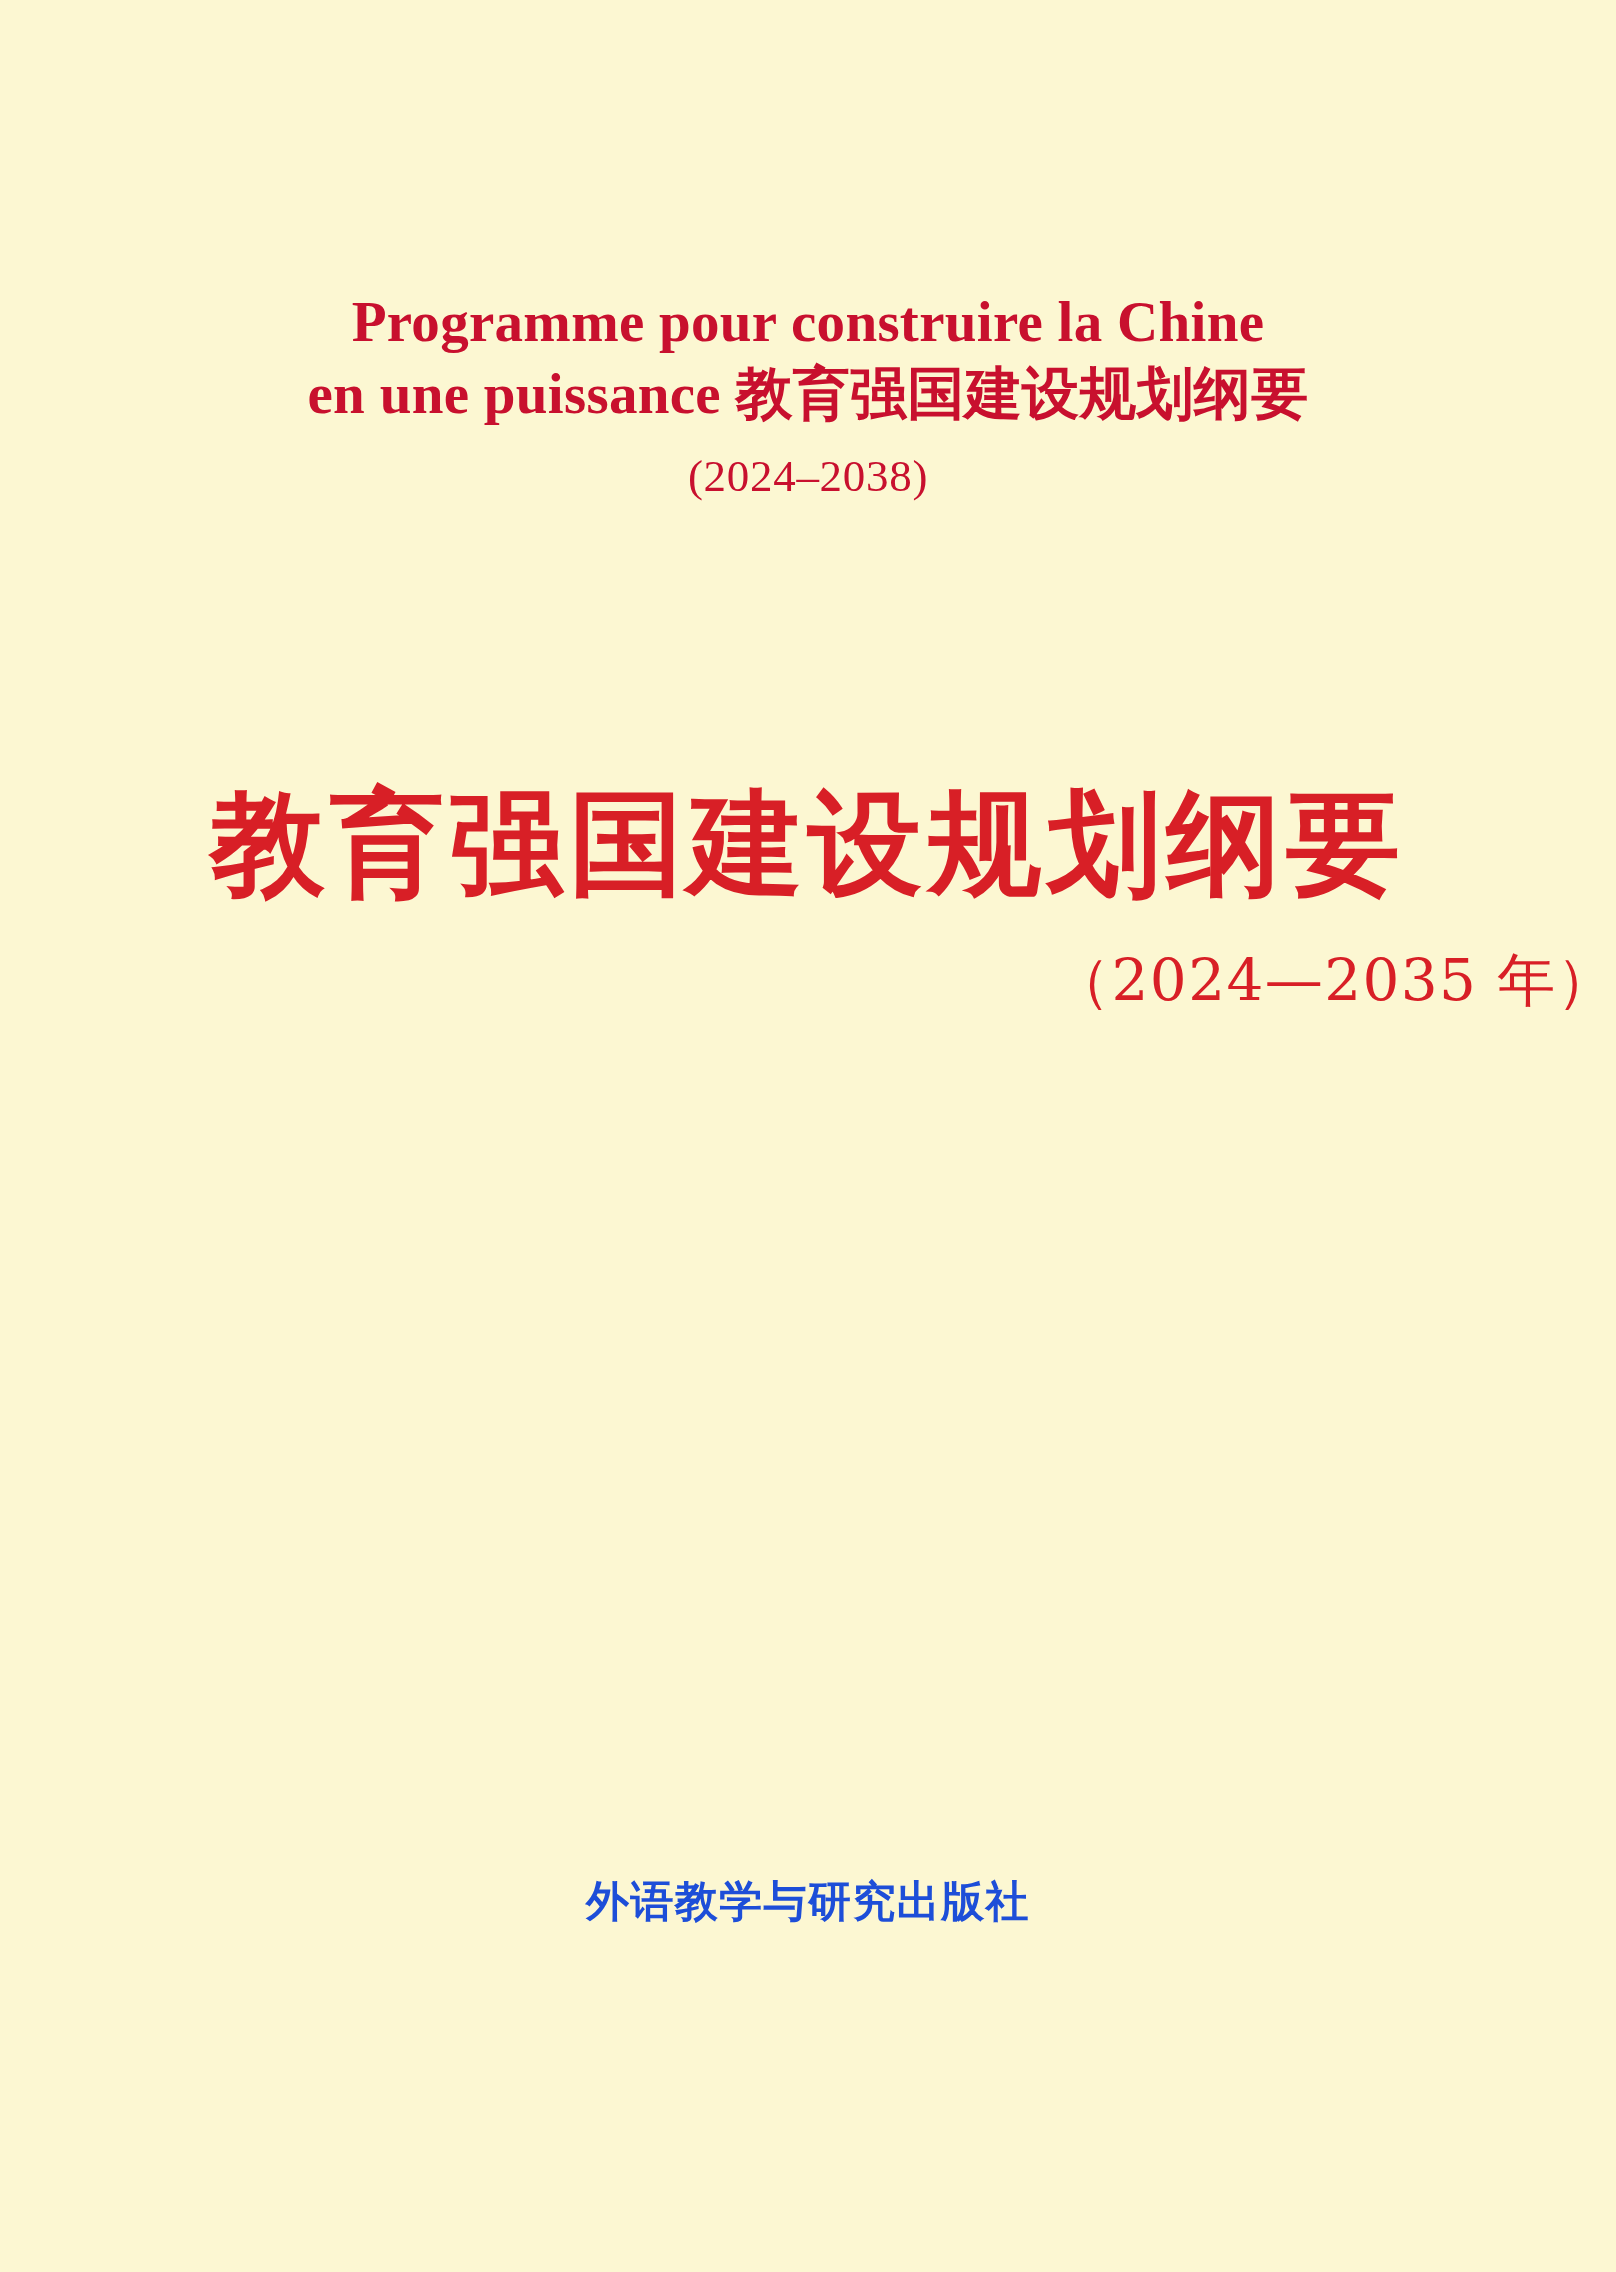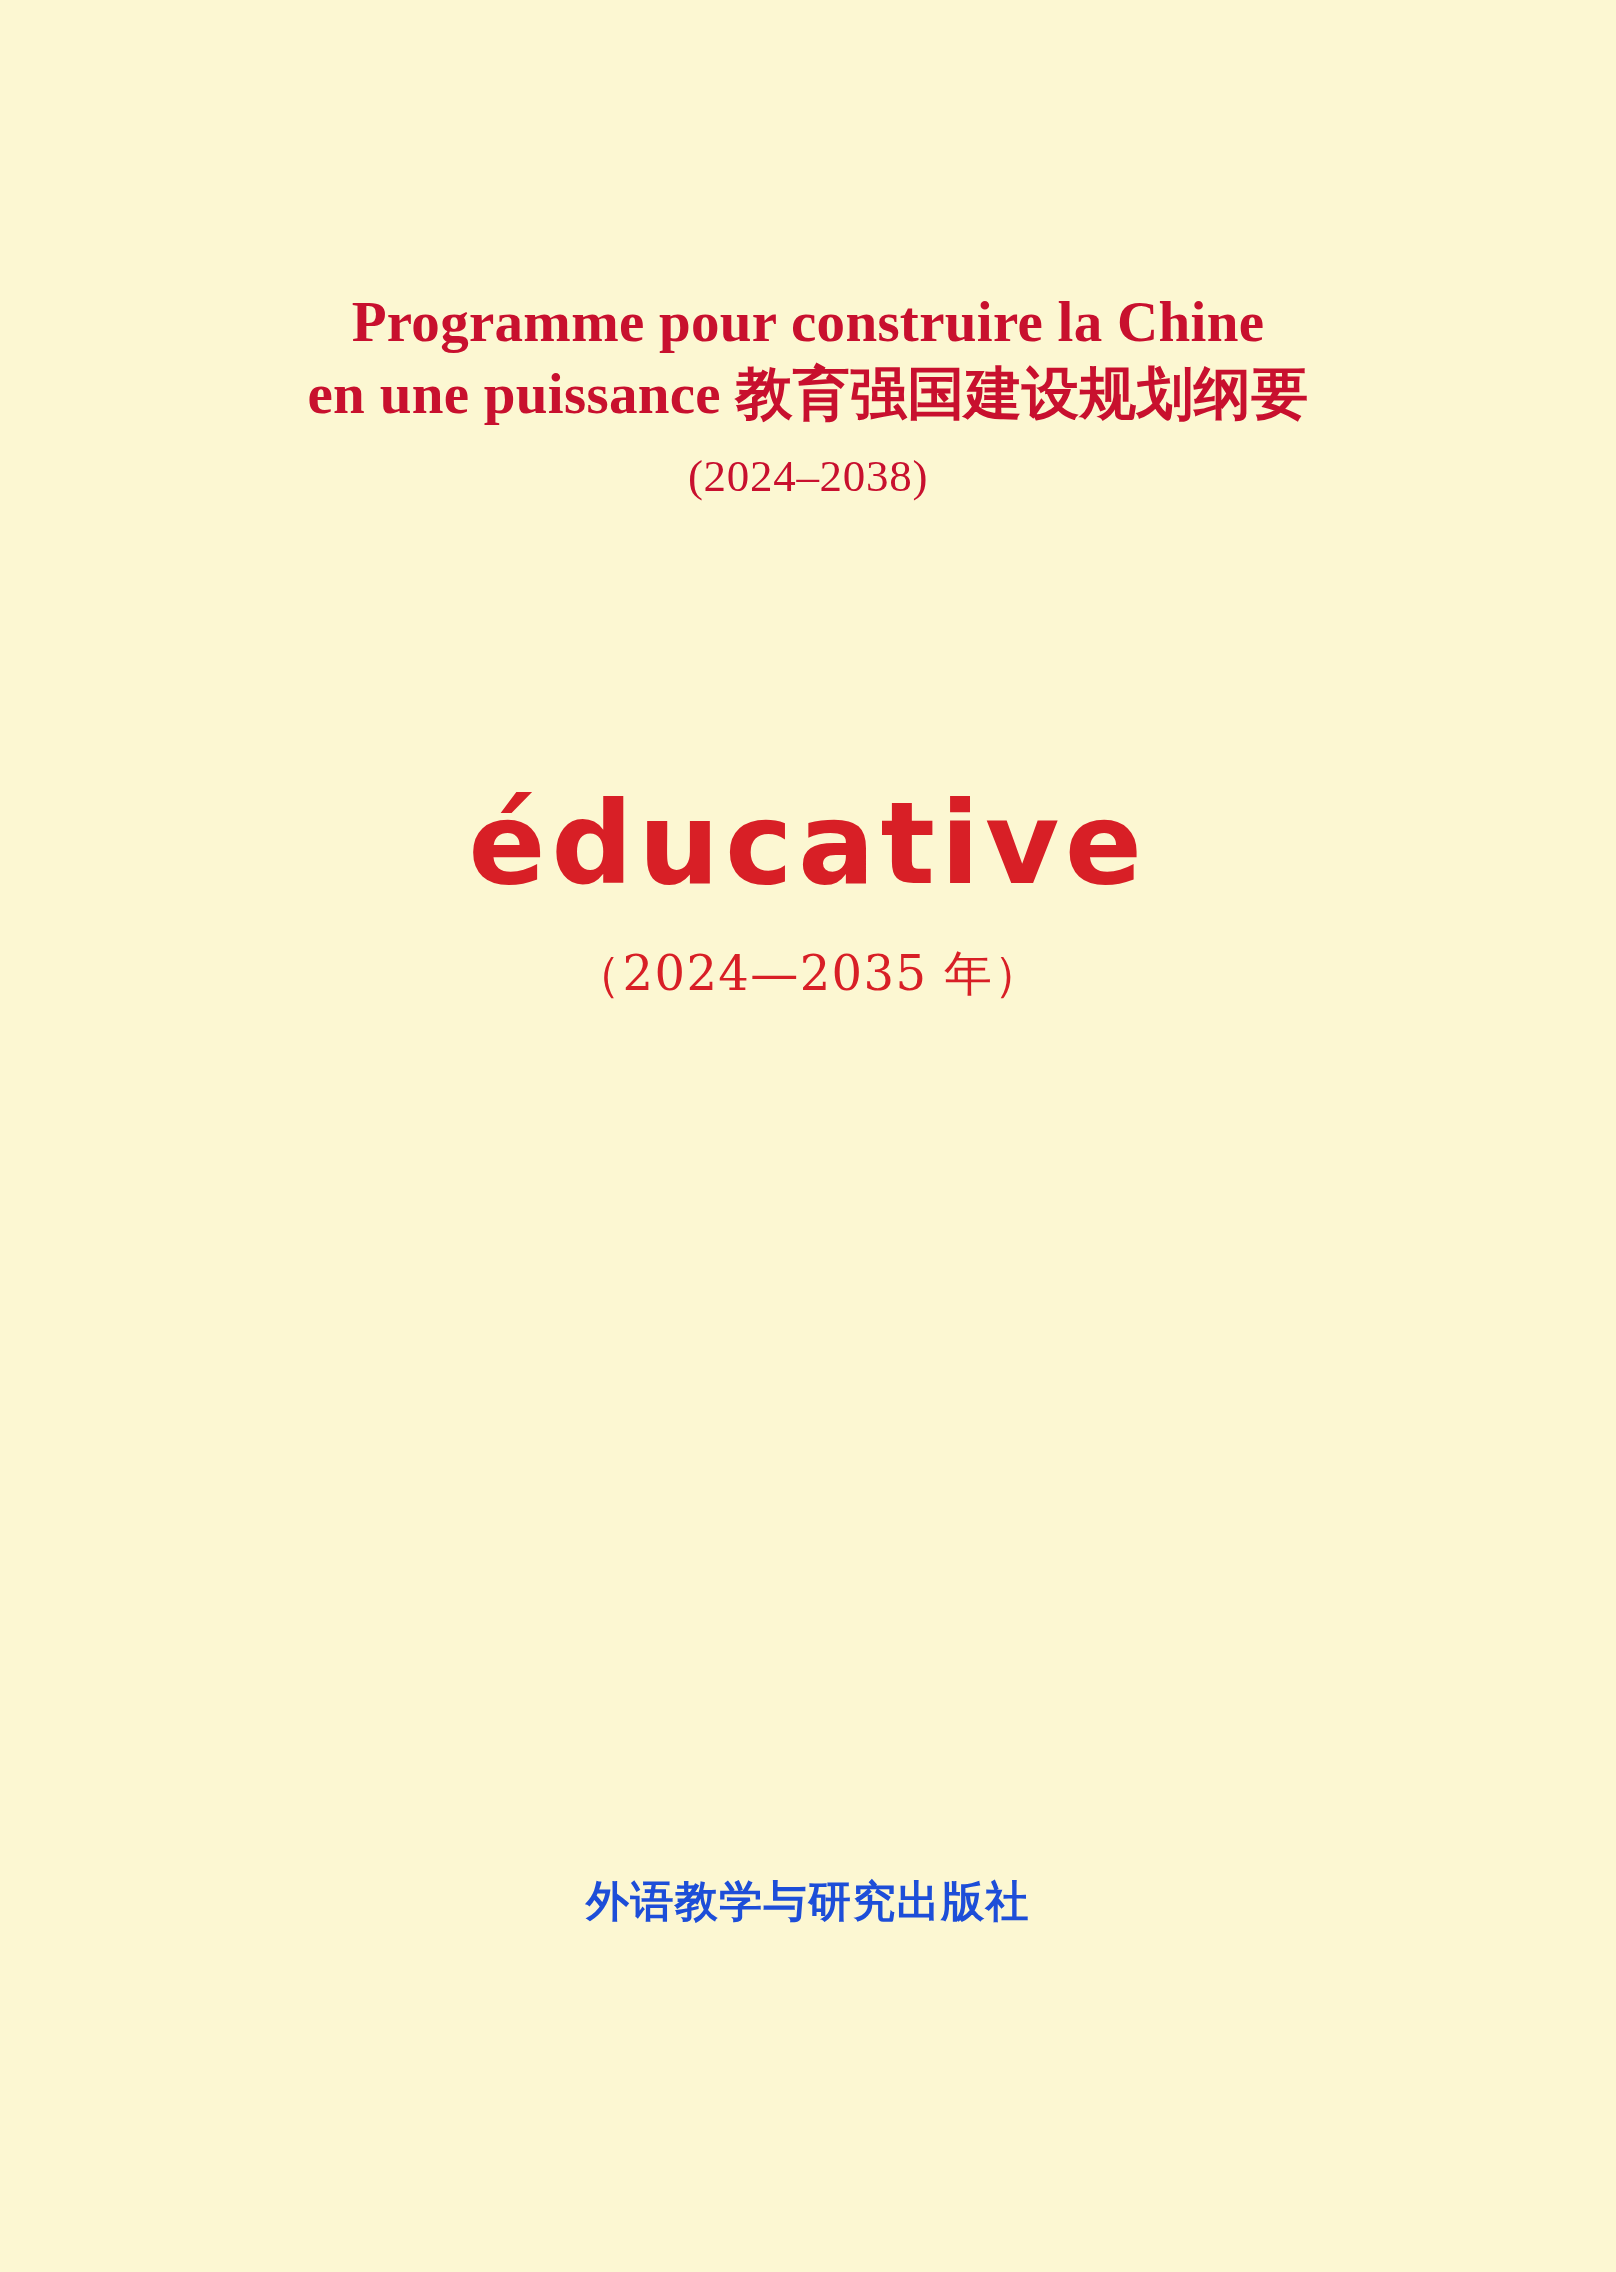--- a/index.html
+++ b/index.html
@@ -52,23 +52,24 @@
     color: #d81f26;
     font-family: "DejaVu Sans", sans-serif;
     font-weight: bold;
     font-size: 114px;
     letter-spacing: 5.5px;
     line-height: 1.15;
   }
   .cn-years {
     color: #d81f26;
     font-family: "DejaVu Serif", serif;
-    font-size: 48px;
+    font-size: 58px;
     margin-top: 33px;
     letter-spacing: 1.4px;
+    text-align: right;
   }
   .publisher {
     position: absolute;
     left: 0;
     right: 0;
     bottom: 153px;
     text-align: center;
     color: #1d4ed8;
     font-family: "DejaVu Sans", sans-serif;
     font-weight: bold;
@@ -81,20 +82,20 @@
 
 <div class="page">
 
   <div class="title-block-fr">
     <div class="fr-line">Programme pour construire la Chine</div>
     <div class="fr-line">en une puissance 教育强国建设规划纲要</div>
     <div class="fr-years">(2024–2038)</div>
   </div>
 
   <div class="title-block-cn">
-    <div class="cn-title">éducative</div>
+    <div class="cn-title">教育强国建设规划纲要</div>
     <div class="cn-years">（2024—2035 年）</div>
   </div>
 
   <div class="publisher">外语教学与研究出版社</div>
 
 </div>
 
 
 </body></html>

